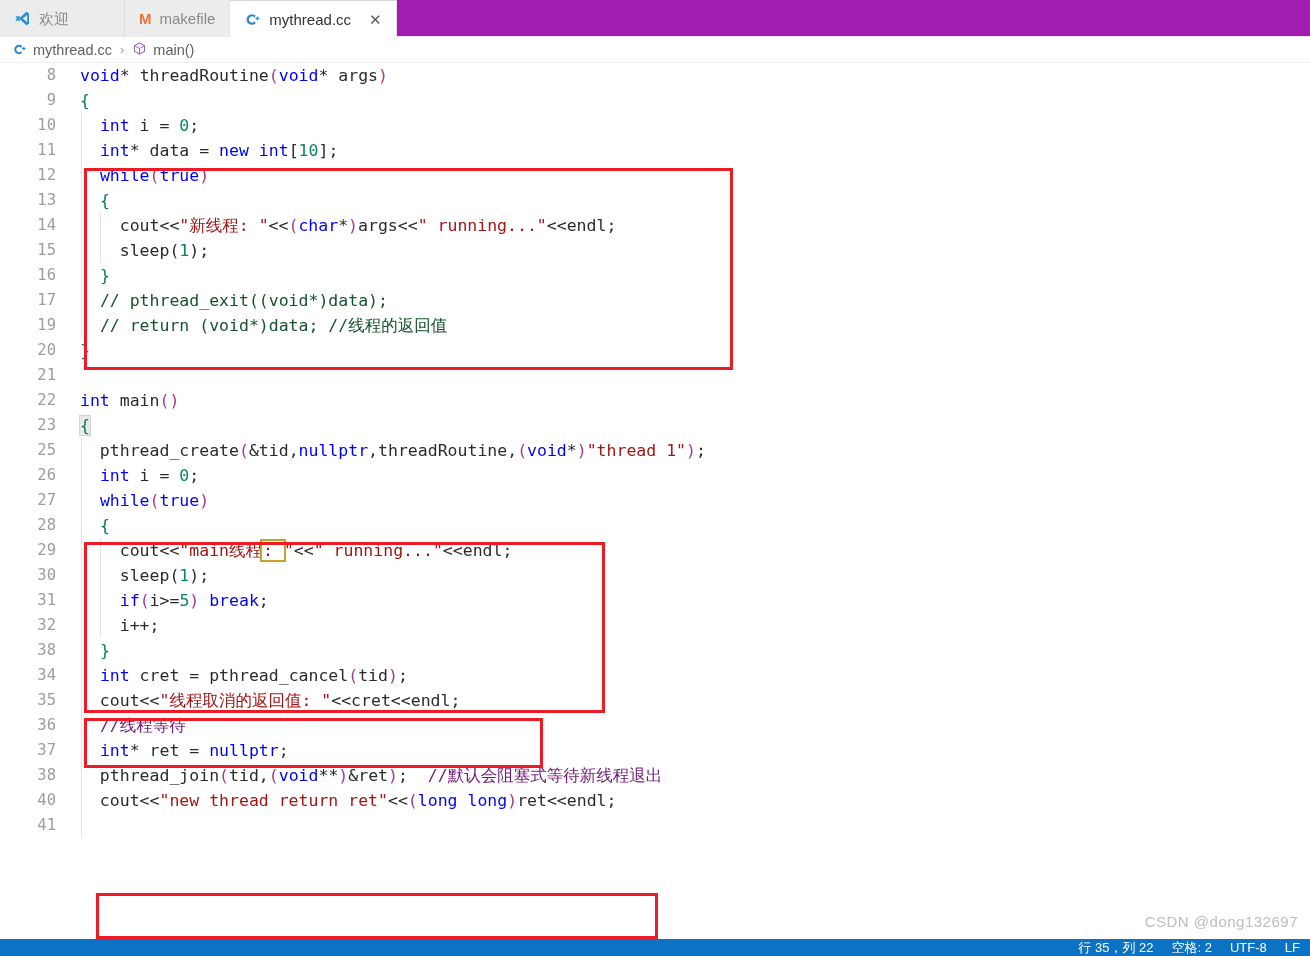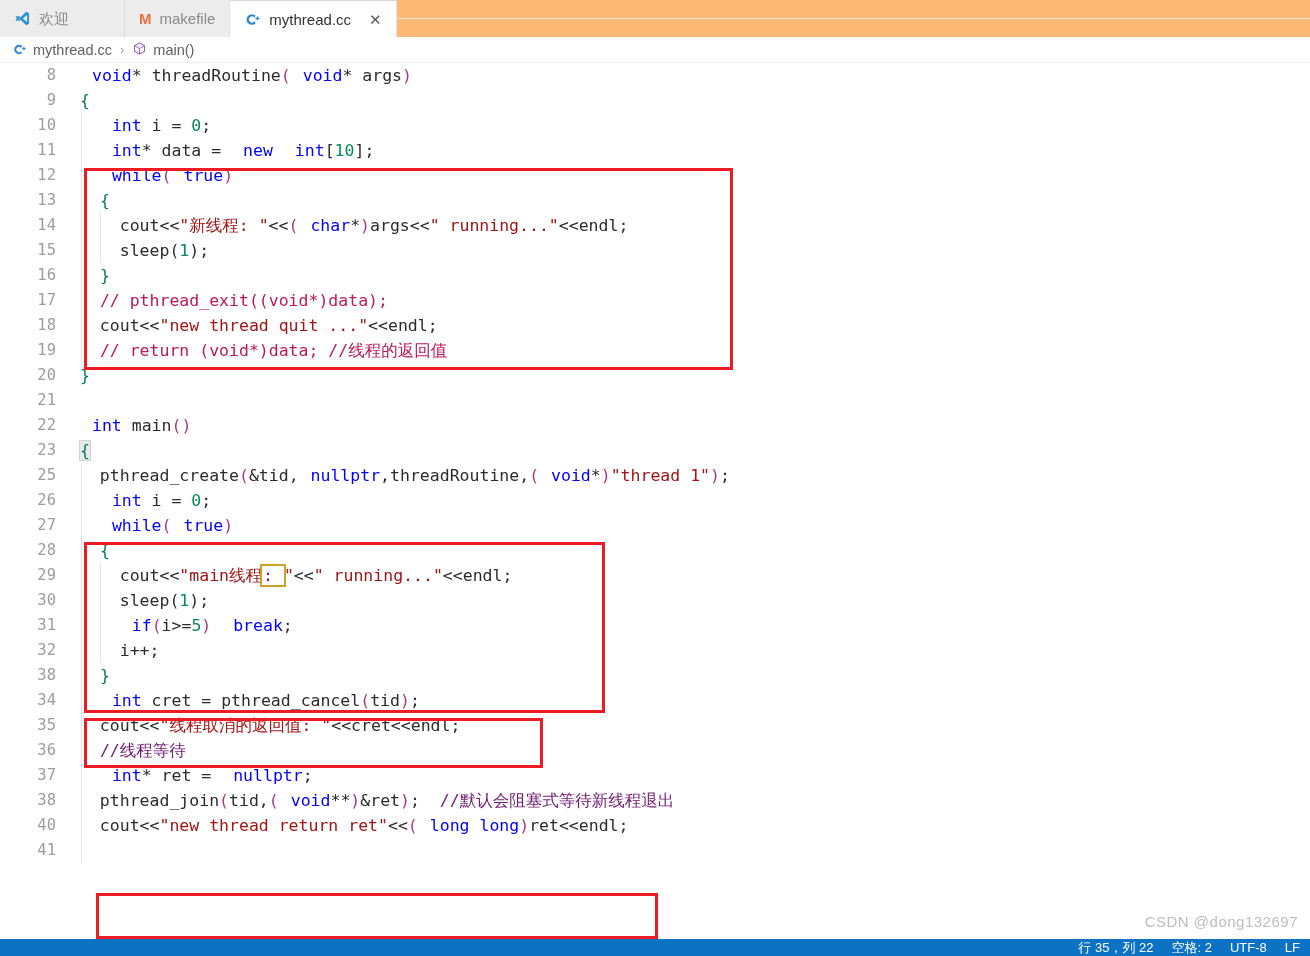--- a/index.html
+++ b/index.html
@@ -4,21 +4,21 @@
 <style>
   html,body{margin:0;padding:0;}
   body{
     width:1310px;height:956px;overflow:hidden;background:#ffffff;
     font-family:"Liberation Sans", sans-serif;
     -webkit-font-smoothing:antialiased;
   }
   #app{position:relative;width:1310px;height:956px;background:#fff;}
 
   
-  .tabbar{position:absolute;left:0;top:0;width:1310px;height:37px;background:#fdba74;display:flex;align-items:center;}
+  .tabbar{position:absolute;left:0;top:0;width:1310px;height:37px;background:#a21caf;display:flex;align-items:flex-end;}
   .tab{display:flex;align-items:center;gap:8px;padding:0 14px;height:37px;box-sizing:border-box;
        font-size:15px;color:#8a8a8a;position:relative;white-space:nowrap;}
   .tab.inactive{background:#ececec;border-right:1px solid #e2e2e2;}
   .tab.welcome{background:#ececec;border-right:1px solid #dcdcdc;min-width:125px;}
   .tab.active{background:#ffffff;color:#333333;border-top:1px solid #d6d6d6;border-right:1px solid #e2e2e2;min-width:130px;}
   .tab .tlabel{font-size:15px;line-height:1;}
   .tabrest{flex:1;background:#ececec;border-bottom:1px solid #e4e4e4;}
   .tab-close{margin-left:10px;font-size:15px;color:#5a5a5a;line-height:1;}
 
   .icon-vscode{width:17px;height:17px;display:inline-block;position:relative;flex:0 0 auto;}
@@ -34,23 +34,23 @@
 
   
   .editor{position:absolute;left:0;top:63px;width:1310px;height:876px;background:#ffffff;overflow:hidden;}
   .code{position:relative;font-family:"DejaVu Sans Mono","Liberation Mono",monospace;font-size:16.5px;}
   .row{position:relative;height:25px;line-height:25px;white-space:pre;}
   .gut{position:absolute;left:0;top:0;width:56px;text-align:right;color:#9d9d9d;font-size:15.5px;
         font-family:"DejaVu Sans Mono","Liberation Mono",monospace;}
   .txt{position:absolute;left:80px;top:0;color:#2b2b2b;}
 
   
-  .kw{color:#0000ff;margin-left:12px;}     
+  .kw{color:#0000ff;}     
   .str{color:#a31515;}
-  .cmt{color:#be185d;}
+  .cmt{color:#14532d;}
   .cmt2{color:#701a75;}
   .num{color:#09885a;}
   .paren{color:#a33a8a;}
   .brace{color:#0c7a5e;}
   .plain{color:#2b2b2b;}
 
   
   .ig{position:absolute;top:0;width:1px;height:25px;background:#e4e4e4;}
 
   
@@ -132,21 +132,20 @@
         <div class="row"><span class="gut">8</span><span class="txt"><span class="kw">void</span><span class="plain">* </span><span class="plain">threadRoutine</span><span class="paren">(</span><span class="kw">void</span><span class="plain">* args</span><span class="paren">)</span></span></div>
         <div class="row"><span class="gut">9</span><span class="txt"><span class="brace">{</span></span></div>
         <div class="row"><span class="gut">10</span><span class="ig" style="left: 80.5px;"></span><span class="txt"><span class="plain">  </span><span class="kw">int</span><span class="plain"> i = </span><span class="num">0</span><span class="plain">;</span></span></div>
         <div class="row"><span class="gut">11</span><span class="ig" style="left: 80.5px;"></span><span class="txt"><span class="plain">  </span><span class="kw">int</span><span class="plain">* data = </span><span class="kw">new</span><span class="plain"> </span><span class="kw">int</span><span class="plain">[</span><span class="num">10</span><span class="plain">];</span></span></div>
         <div class="row"><span class="gut">12</span><span class="ig" style="left: 80.5px;"></span><span class="txt"><span class="plain">  </span><span class="kw">while</span><span class="paren">(</span><span class="kw">true</span><span class="paren">)</span></span></div>
         <div class="row"><span class="gut">13</span><span class="ig" style="left: 80.5px;"></span><span class="txt"><span class="plain">  </span><span class="brace">{</span></span></div>
         <div class="row"><span class="gut">14</span><span class="ig" style="left: 80.5px;"></span><span class="ig" style="left: 100.34px;"></span><span class="txt"><span class="plain">    cout&lt;&lt;</span><span class="str">"新线程: "</span><span class="plain">&lt;&lt;</span><span class="paren">(</span><span class="kw">char</span><span class="plain">*</span><span class="paren">)</span><span class="plain">args&lt;&lt;</span><span class="str">" running..."</span><span class="plain">&lt;&lt;endl;</span></span></div>
         <div class="row"><span class="gut">15</span><span class="ig" style="left: 80.5px;"></span><span class="ig" style="left: 100.34px;"></span><span class="txt"><span class="plain">    sleep(</span><span class="num">1</span><span class="plain">);</span></span></div>
         <div class="row"><span class="gut">16</span><span class="ig" style="left: 80.5px;"></span><span class="txt"><span class="plain">  </span><span class="brace">}</span></span></div>
         <div class="row"><span class="gut">17</span><span class="ig" style="left: 80.5px;"></span><span class="txt"><span class="plain">  </span><span class="cmt">// pthread_exit((void*)data);</span></span></div>
-        <div class="row"><span class="gut">18</span><span class="ig" style="left: 80.5px;"></span><span class="txt"><span class="plain">  cout&lt;&lt;</span><span class="str">"new thread quit ..."</span><span class="plain">&lt;&lt;endl;</span></span></div>
         <div class="row"><span class="gut">19</span><span class="ig" style="left: 80.5px;"></span><span class="txt"><span class="plain">  </span><span class="cmt">// return (void*)data; //线程的返回值</span></span></div>
         <div class="row"><span class="gut">20</span><span class="txt"><span class="brace">}</span></span></div>
         <div class="row"><span class="gut">21</span><span class="txt"></span></div>
         <div class="row"><span class="gut">22</span><span class="txt"><span class="kw">int</span><span class="plain"> main</span><span class="paren">()</span></span></div>
         <div class="row"><span class="gut">23</span><span class="txt"><span class="brace bmatch">{</span></span></div>
         <div class="row"><span class="gut">25</span><span class="ig" style="left: 80.5px;"></span><span class="txt"><span class="plain">  pthread_create</span><span class="paren">(</span><span class="plain">&amp;tid,</span><span class="kw">nullptr</span><span class="plain">,threadRoutine,</span><span class="paren">(</span><span class="kw">void</span><span class="plain">*</span><span class="paren">)</span><span class="str">"thread 1"</span><span class="paren">)</span><span class="plain">;</span></span></div>
         <div class="row"><span class="gut">26</span><span class="ig" style="left: 80.5px;"></span><span class="txt"><span class="plain">  </span><span class="kw">int</span><span class="plain"> i = </span><span class="num">0</span><span class="plain">;</span></span></div>
         <div class="row"><span class="gut">27</span><span class="ig" style="left: 80.5px;"></span><span class="txt"><span class="plain">  </span><span class="kw">while</span><span class="paren">(</span><span class="kw">true</span><span class="paren">)</span></span></div>
         <div class="row"><span class="gut">28</span><span class="ig" style="left: 80.5px;"></span><span class="txt"><span class="plain">  </span><span class="brace">{</span></span></div>
         <div class="row"><span class="gut">29</span><span class="ig" style="left: 80.5px;"></span><span class="ig" style="left: 100.34px;"></span><span class="txt"><span class="plain">    cout&lt;&lt;</span><span class="str">"main线程</span><span class="str selbox">: </span><span class="str">"</span><span class="plain">&lt;&lt;</span><span class="str">" running..."</span><span class="plain">&lt;&lt;endl;</span></span></div>

